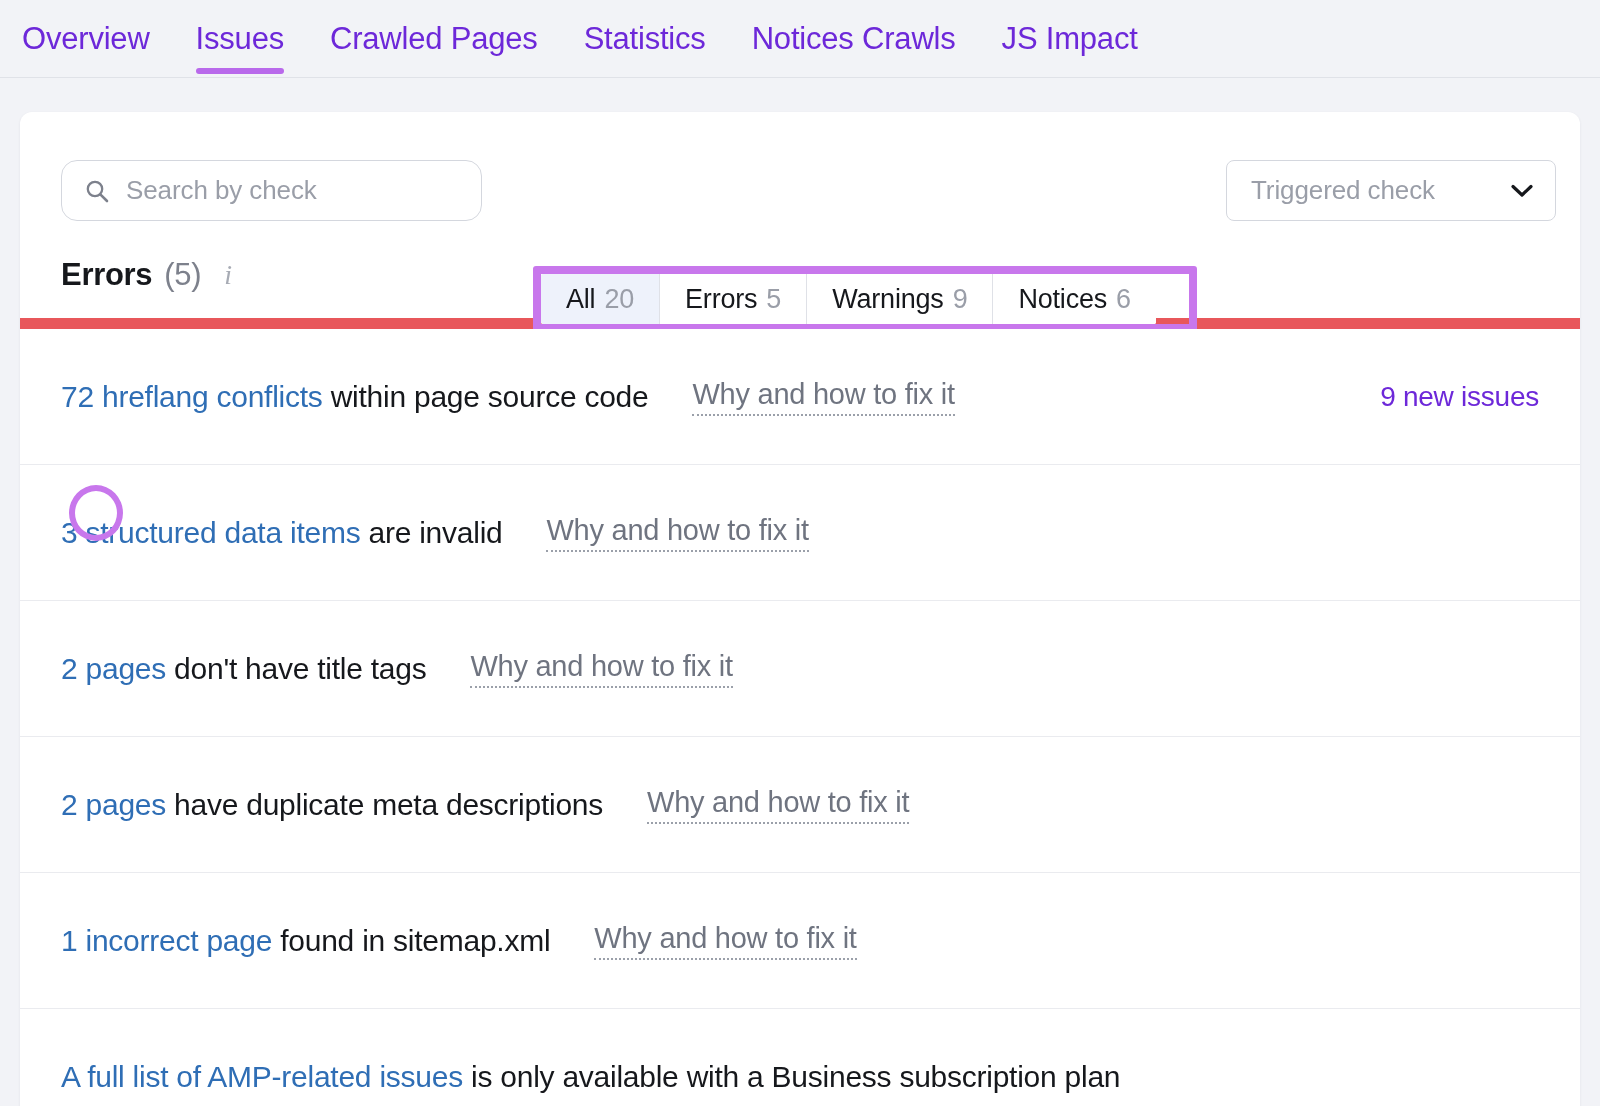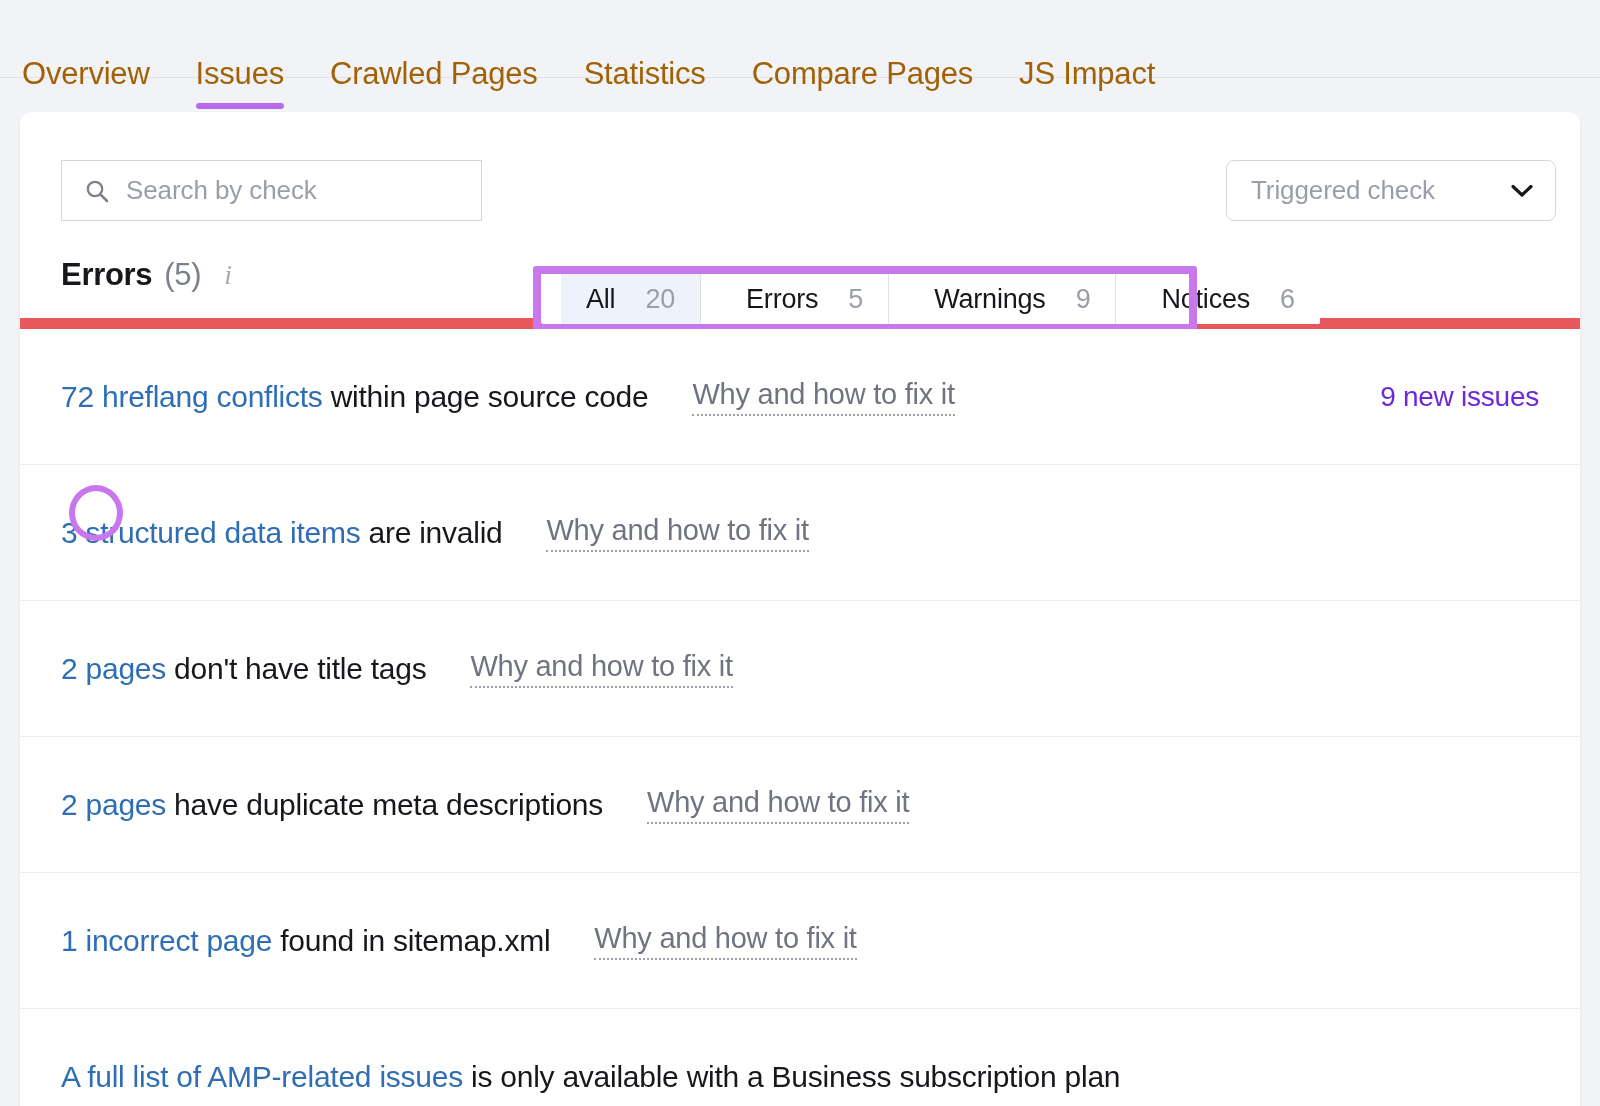--- a/index.html
+++ b/index.html
@@ -21,26 +21,25 @@
     align-items: flex-start;
     padding-left: 22px;
     border-bottom: 1px solid #e0e2e8;
   }
   .tab {
     position: relative;
     height: 78px;
     display: flex;
     align-items: center;
     font-size: 31px;
-    color: #a16207;
+    color: #6d28d9;
     letter-spacing: -0.2px;
     padding: 0 23px;
     cursor: pointer;
     white-space: nowrap;
-    margin-top: 35px;
   }
   .tab:first-child { padding-left: 0; }
   .tab .tab-underline {
     display: none;
     position: absolute;
     left: 23px; right: 23px;
     bottom: 4px;
     height: 6px;
     border-radius: 3px;
     background: #b969eb;
@@ -67,21 +66,21 @@
     height: 132px;
   }
 
   .search-box {
     position: absolute;
     left: 41px;
     top: 48px;
     width: 421px;
     height: 61px;
     border: 1px solid #d4d7de;
-    border-radius: 0;
+    border-radius: 16px;
     background: #fff;
     display: flex;
     align-items: center;
     padding-left: 22px;
     cursor: text;
   }
   .search-icon { width: 26px; height: 26px; flex: 0 0 auto; display: block; }
   .search-placeholder {
     margin-left: 16px;
     font-size: 26px;
@@ -106,30 +105,29 @@
     height: 50px;
     display: flex;
     align-items: stretch;
     background: #ffffff;
     border-radius: 2px;
     overflow: hidden;
   }
   .seg {
     display: flex;
     align-items: center;
-    gap: 30px;
+    gap: 9px;
     padding: 4px 25px;
     font-size: 27px;
     color: #16181c;
     letter-spacing: -0.2px;
     cursor: pointer;
     background: #ffffff;
     border-right: 1px solid #dfe1e7;
     white-space: nowrap;
-    margin-left: 20px;
   }
   .seg:last-child { border-right: none; }
   .seg.selected { background: #eef2fb; }
   .seg .seg-count { color: #9a9ea8; }
 
   .dropdown {
     position: absolute;
     left: 1206px;
     top: 48px;
     width: 330px;
@@ -257,21 +255,21 @@
       <span>Issues</span>
       <span class="tab-underline"></span>
     </div>
     <div class="tab">
       <span>Crawled Pages</span>
     </div>
     <div class="tab">
       <span>Statistics</span>
     </div>
     <div class="tab">
-      <span>Compare Pages</span>
+      <span>Notices Crawls</span>
     </div>
     <div class="tab">
       <span>JS Impact</span>
     </div>
   </div>
 
 <div class="card">
 
   <div class="toolbar">
 

